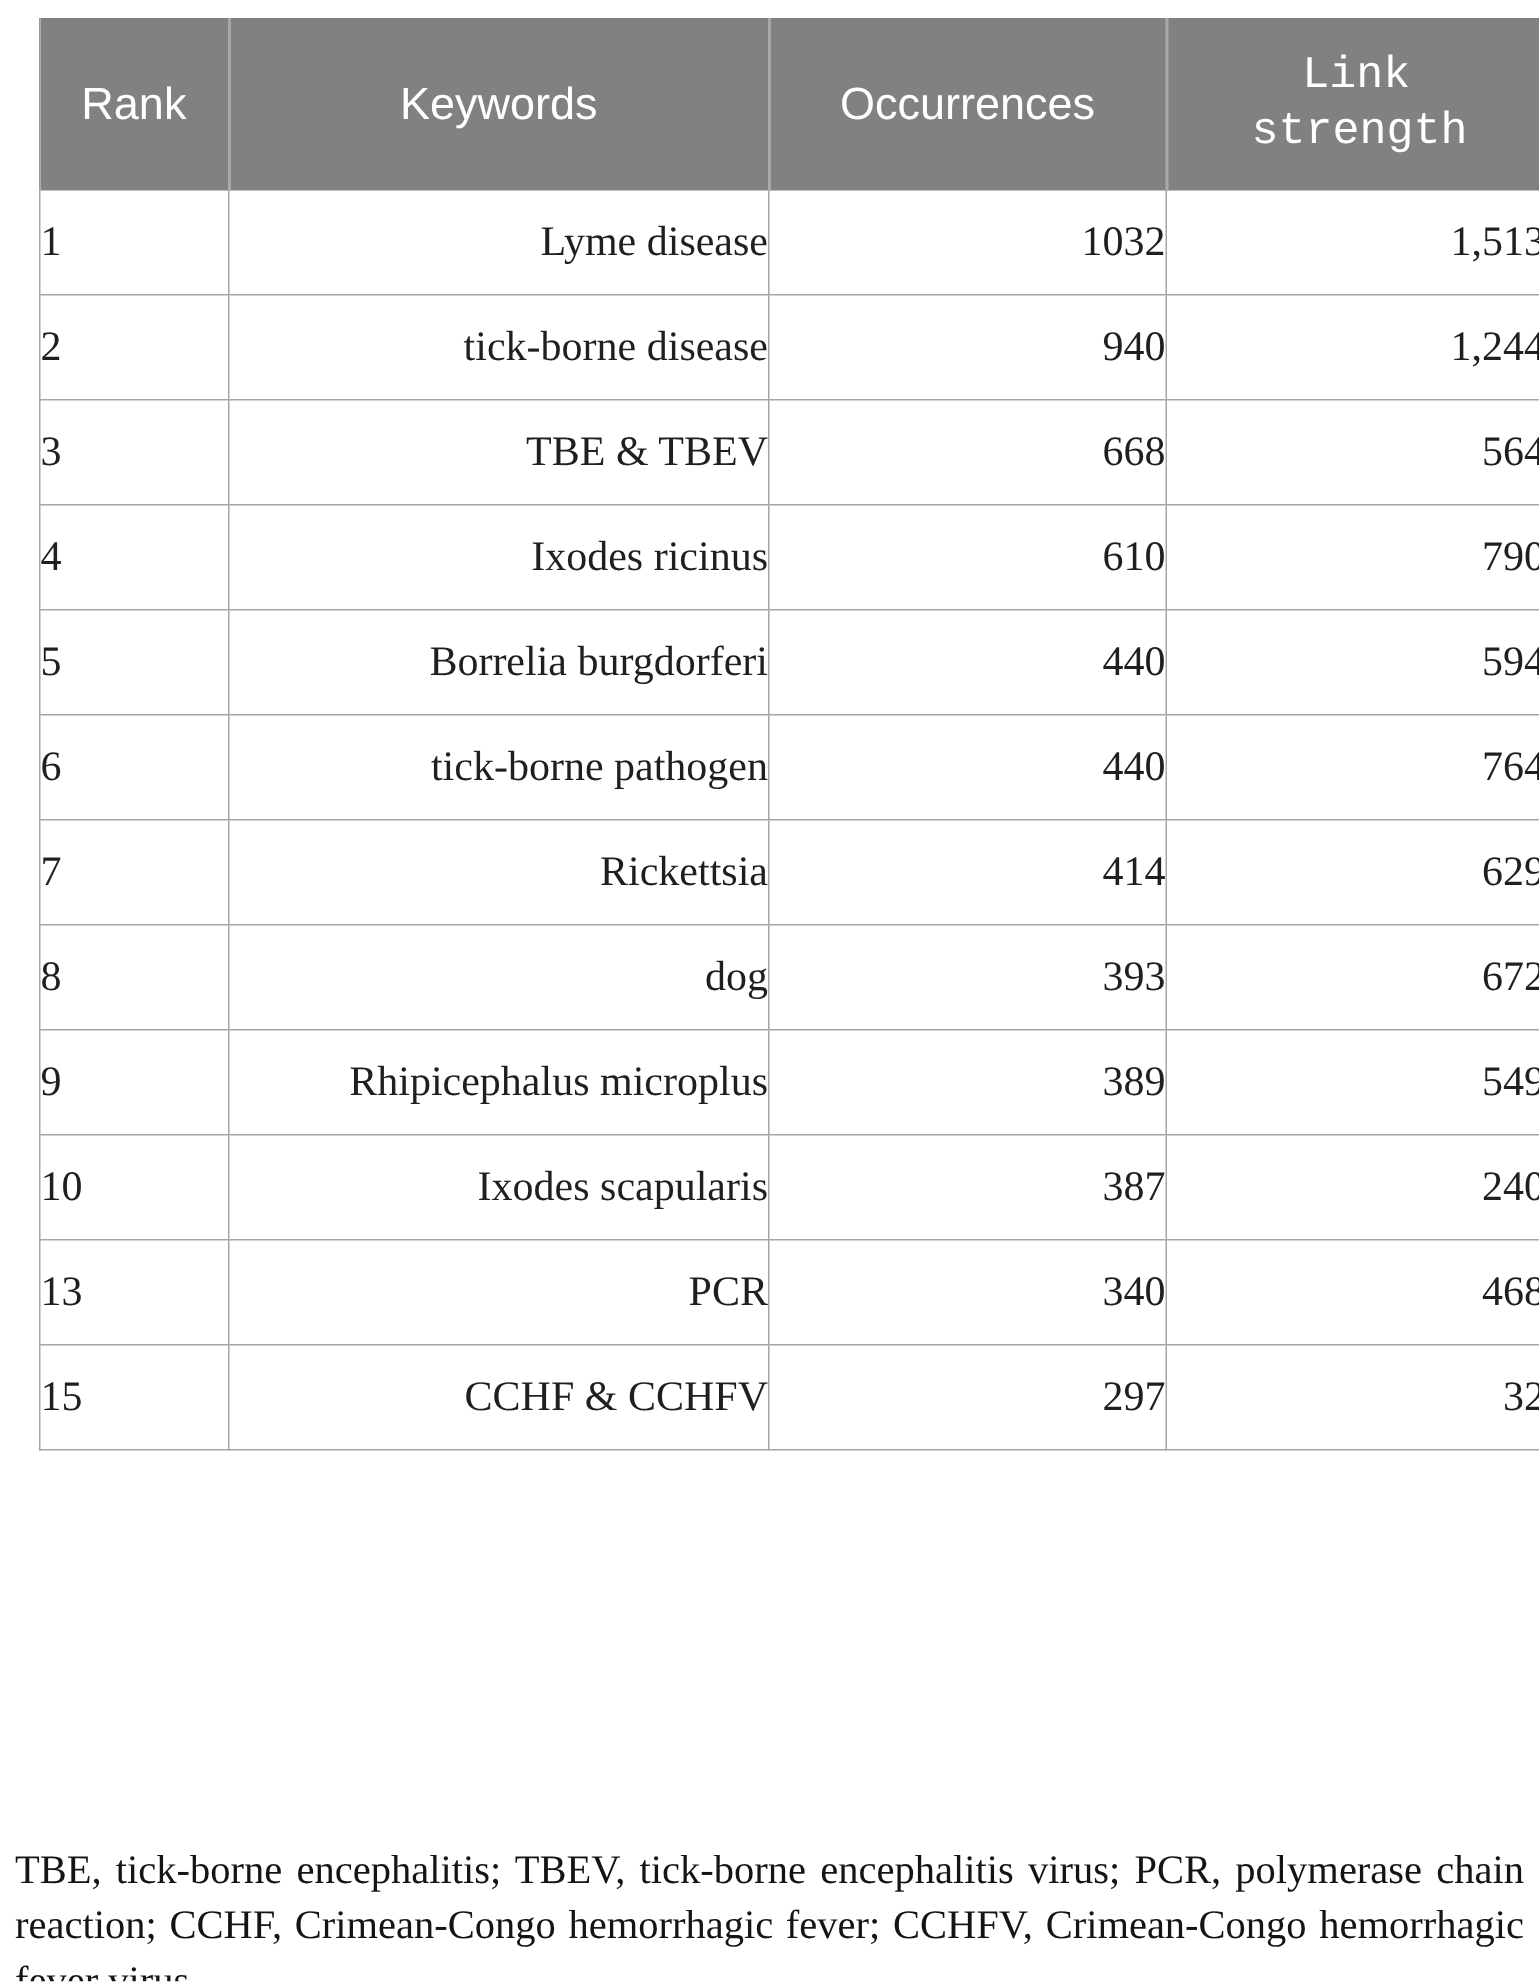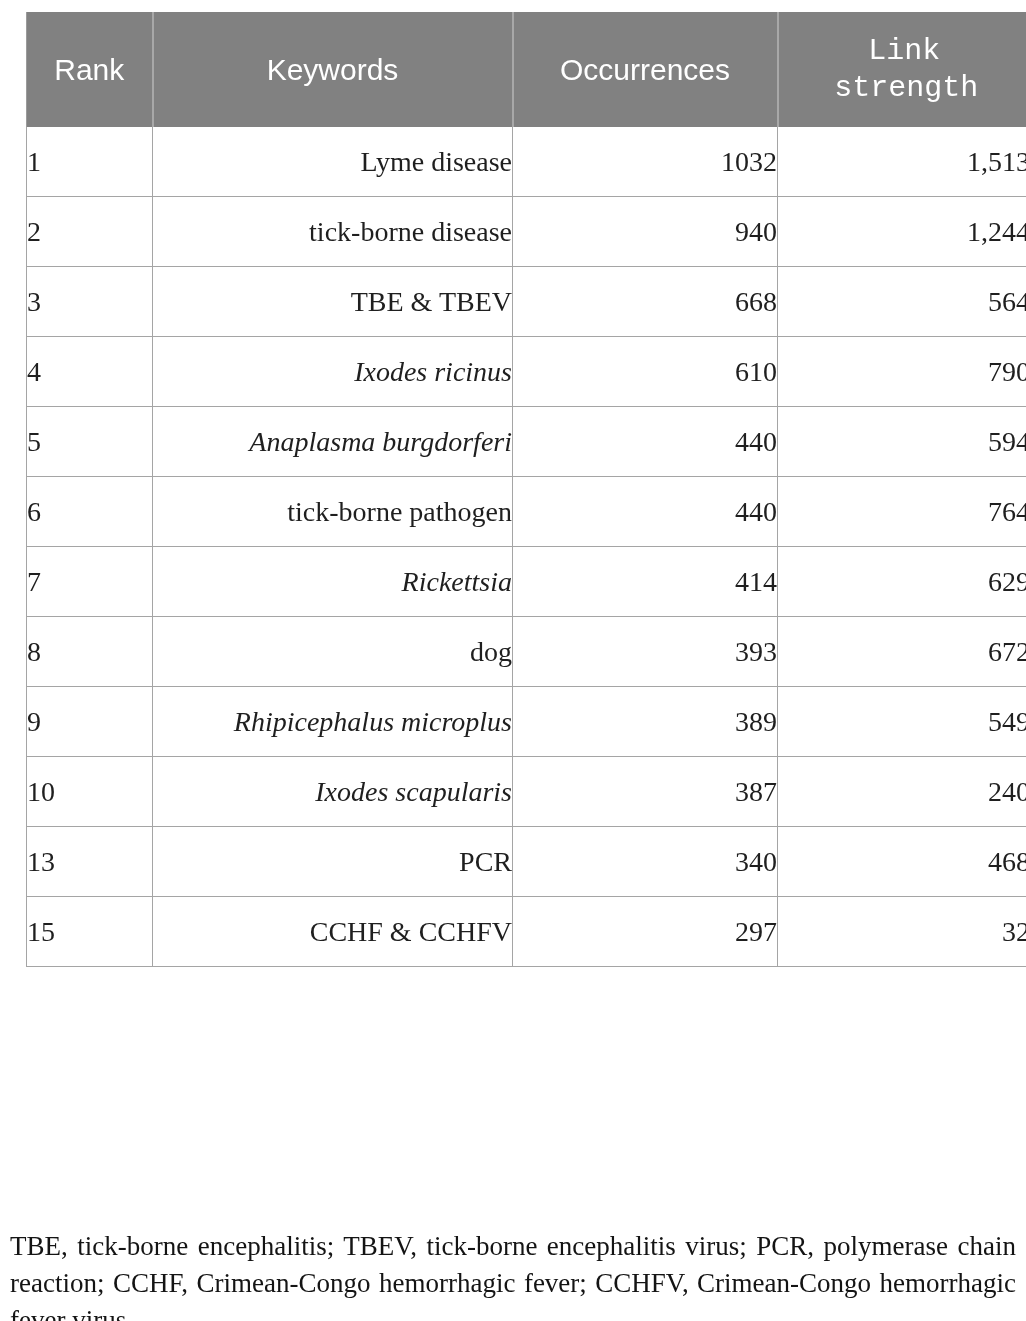--- a/index.html
+++ b/index.html
@@ -63,21 +63,20 @@
   }
   td.td-rank {
     text-align: left;
     padding-left: 28px;
   }
   td.td-keyword {
     text-align: right;
     padding-left: 21px;
   }
   td.td-keyword.italic {
-    font-style: italic;
   }
   td.td-num {
     text-align: right;
   }
   .footnote {
     position: absolute;
     left: 10px;
     top: 1228px;
     width: 1006px;
     margin: 0;
@@ -127,21 +126,21 @@
           <td class="td-num">564</td>
         </tr>
         <tr>
           <td class="td-rank">4</td>
           <td class="td-keyword italic">Ixodes ricinus</td>
           <td class="td-num">610</td>
           <td class="td-num">790</td>
         </tr>
         <tr>
           <td class="td-rank">5</td>
-          <td class="td-keyword italic">Anaplasma burgdorferi</td>
+          <td class="td-keyword italic">Borrelia burgdorferi</td>
           <td class="td-num">440</td>
           <td class="td-num">594</td>
         </tr>
         <tr>
           <td class="td-rank">6</td>
           <td class="td-keyword">tick-borne pathogen</td>
           <td class="td-num">440</td>
           <td class="td-num">764</td>
         </tr>
         <tr>

